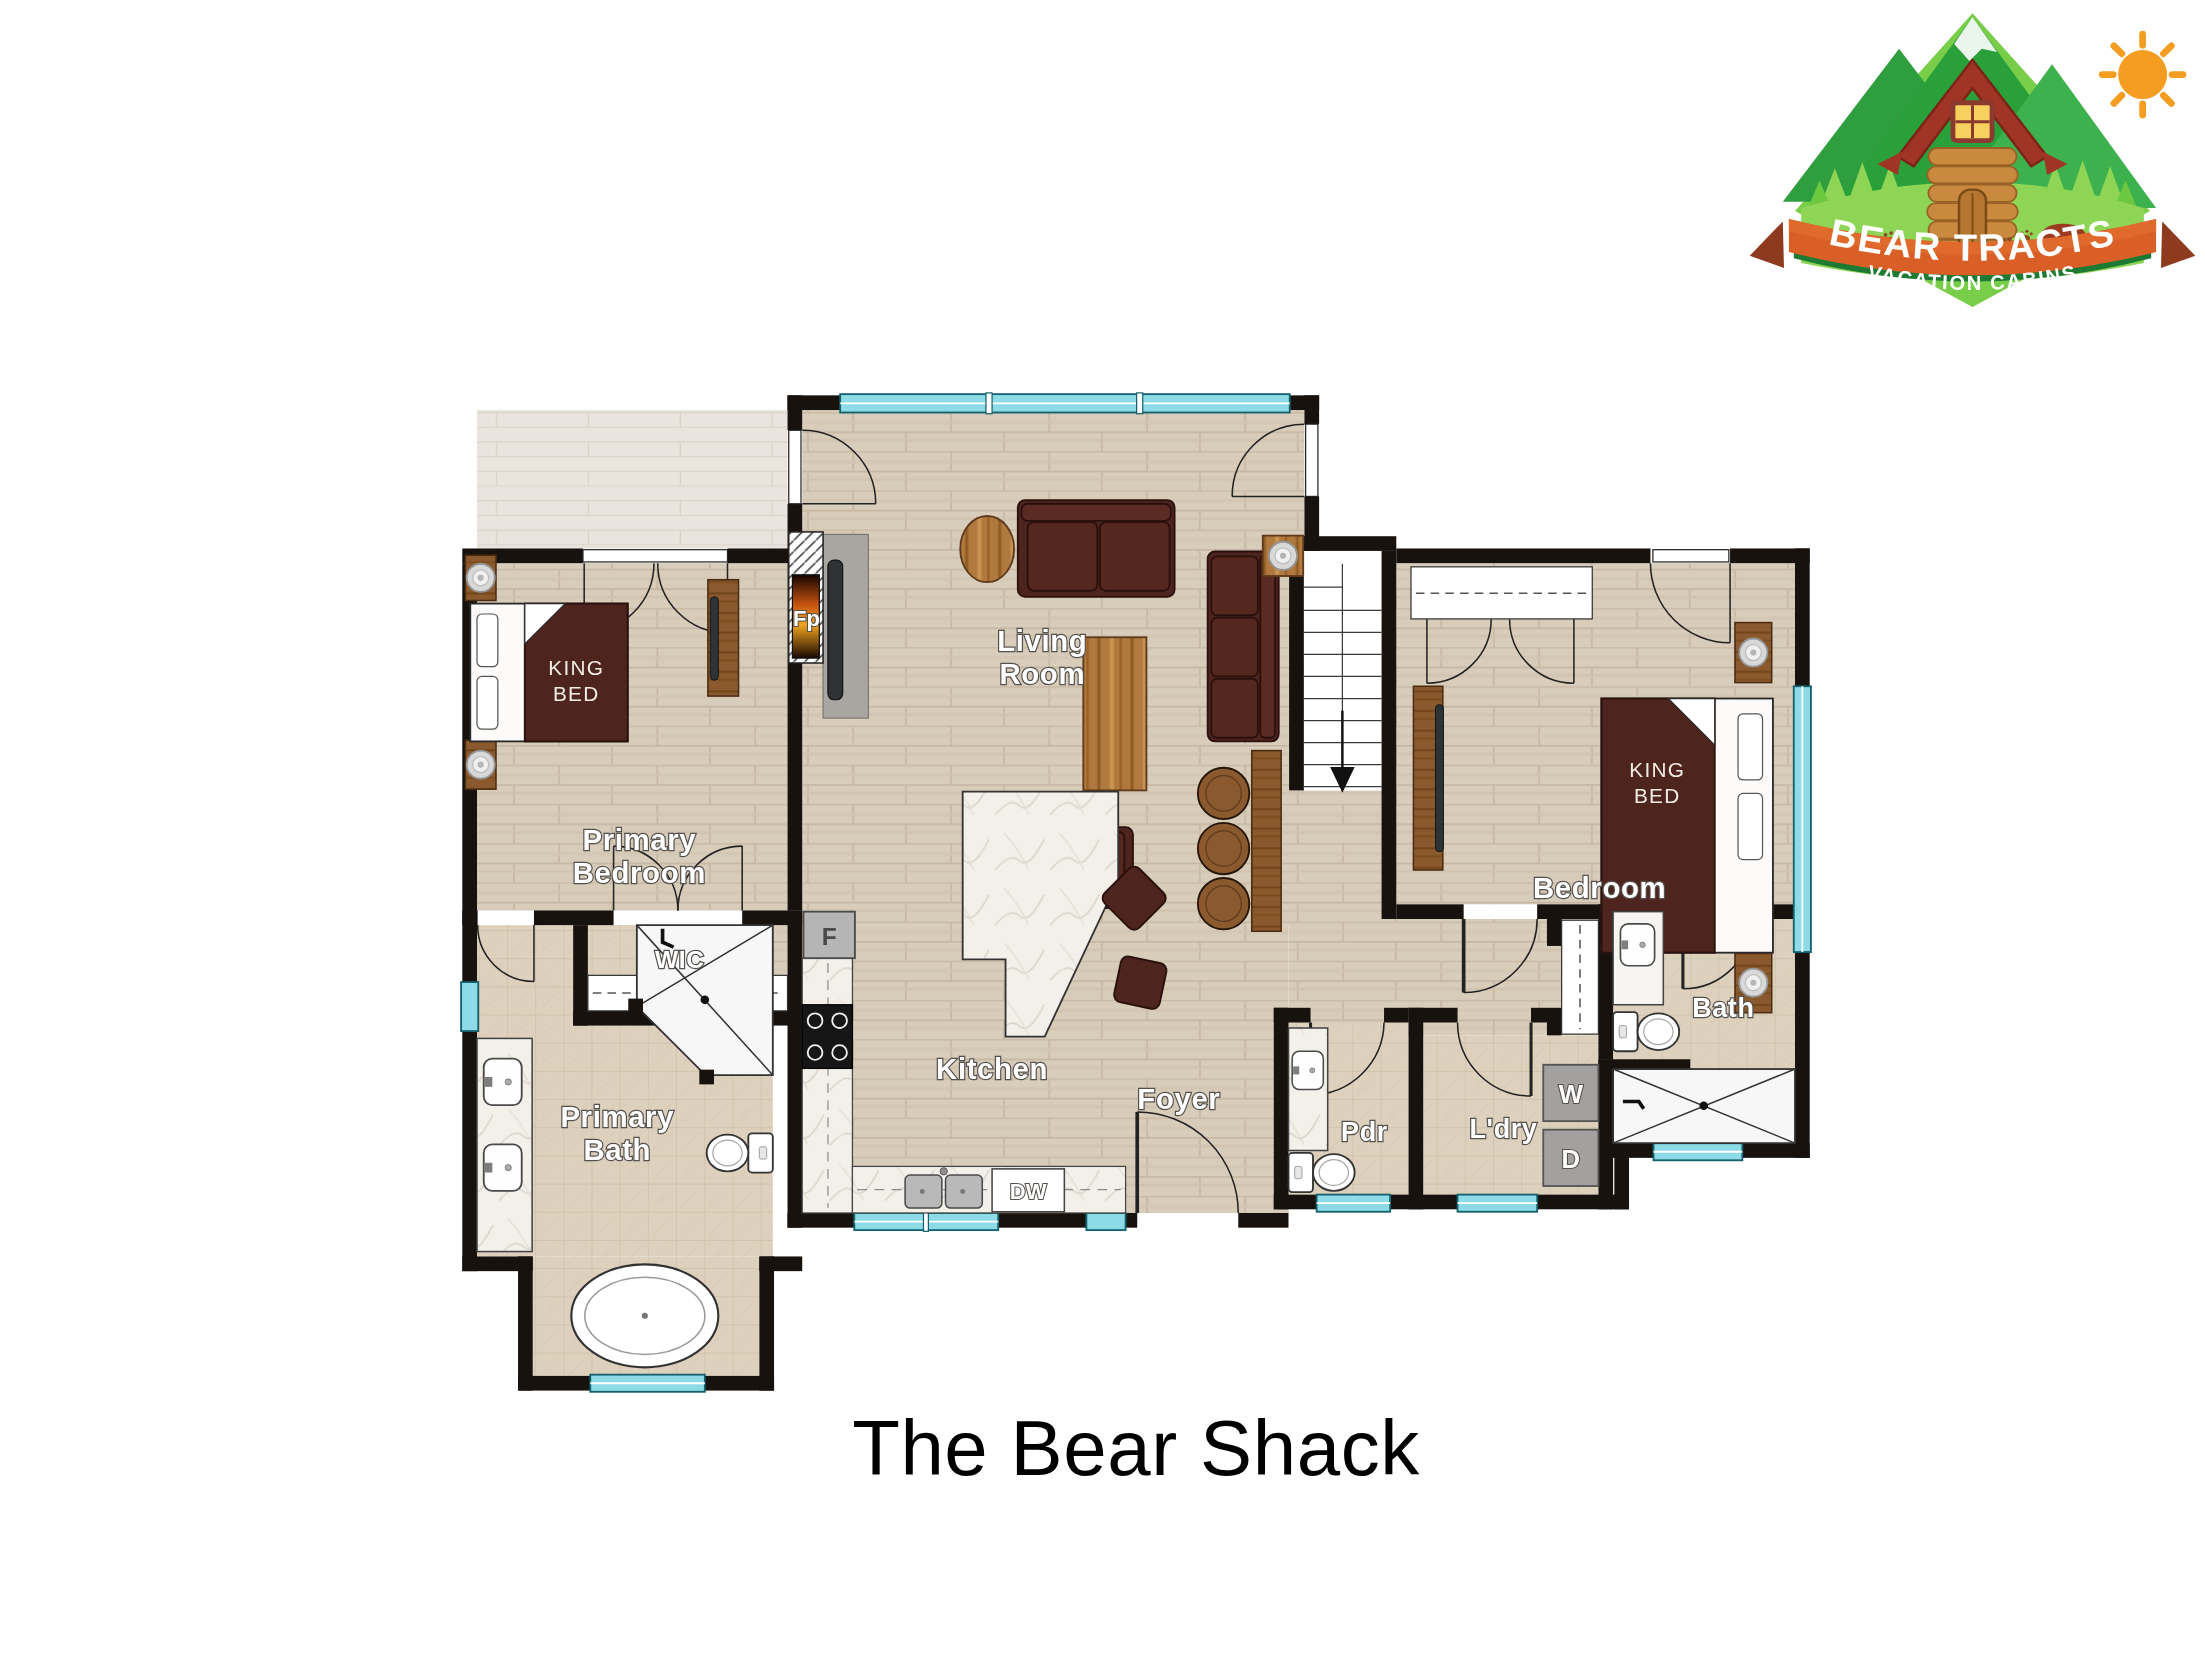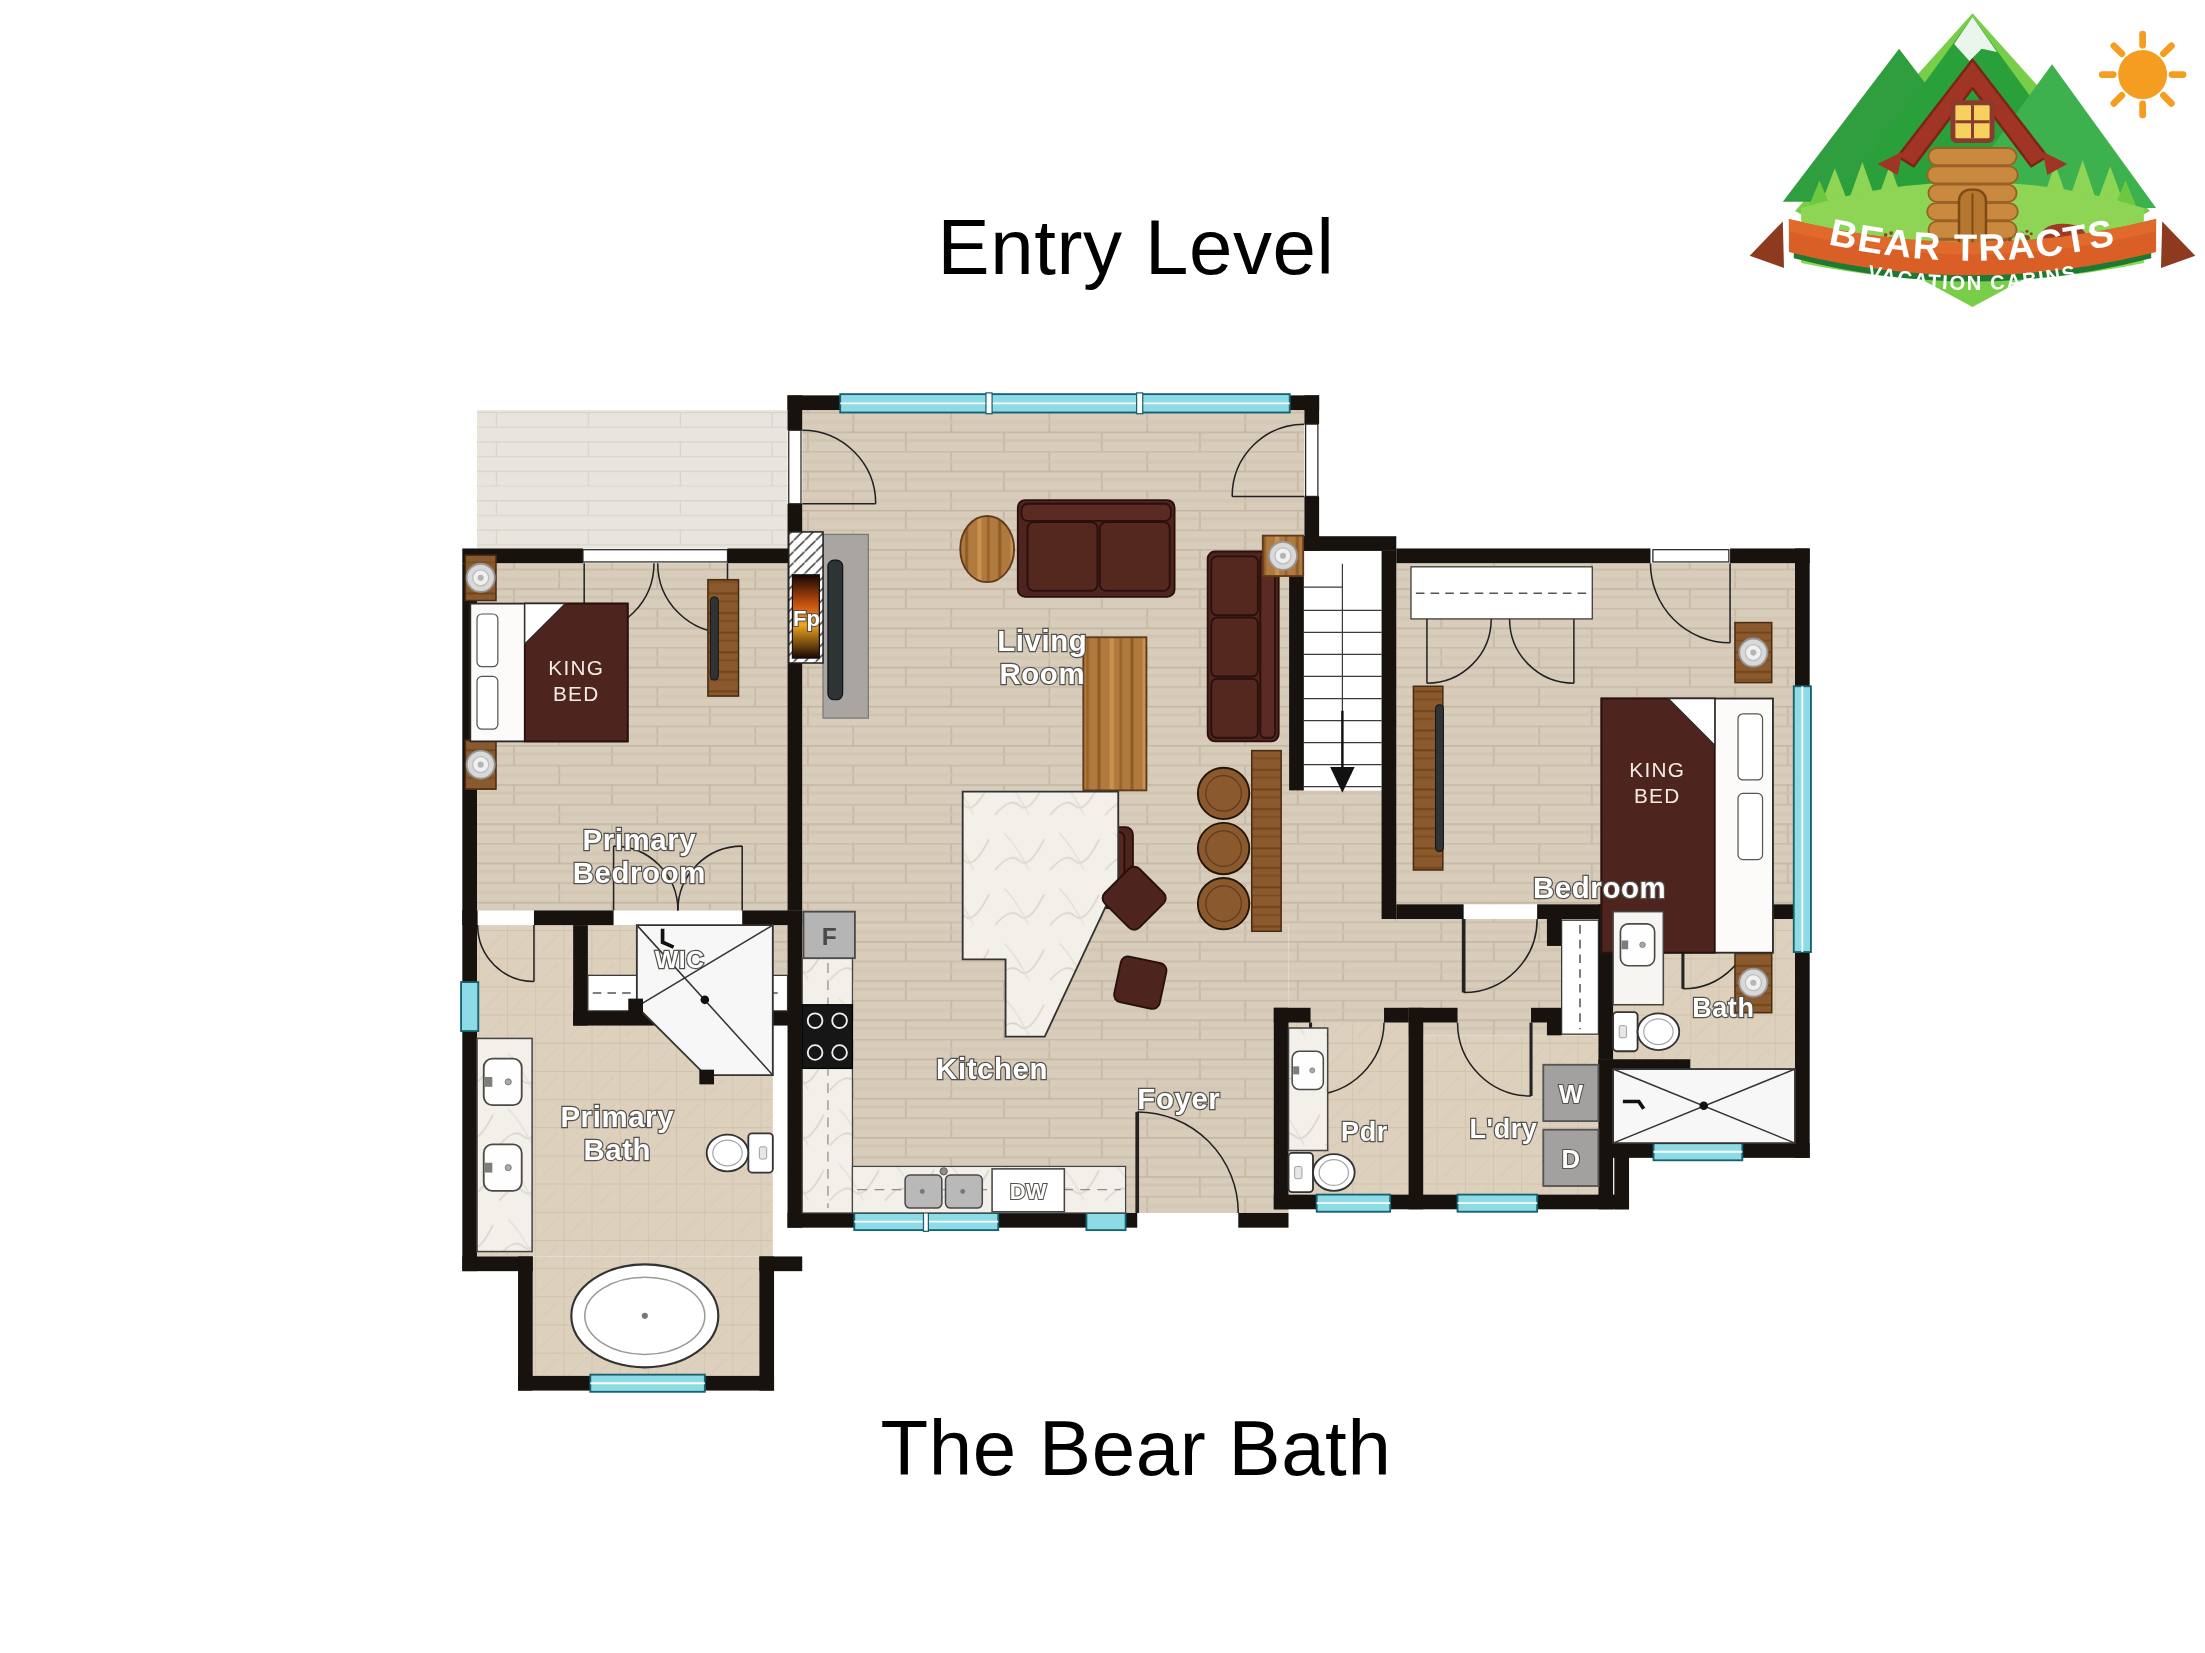--- a/index.html
+++ b/index.html
@@ -16,22 +16,21 @@
           paint-order:stroke;letter-spacing:1px;}
   .slabel{font-weight:bold;fill:#ffffff;stroke:#55514d;stroke-width:3.5px;paint-order:stroke;}
   .bedtxt{fill:#f3ece4;font-weight:500;letter-spacing:2px;}
   .banner-text{font-weight:bold;fill:#ffffff;letter-spacing:3px;}
 </style>
 </head>
 <body>
 
 <div class="canvas">
 
-  <div class="title" id="floor-title">Entry Level</div>
-  <div class="title" id="property-title">The Bear Bath</div>
+  <div class="title" id="property-title">The Bear Shack</div>
 
   <svg class="logo-svg" width="453" height="306" viewBox="0 0 740 500">
 
     <path d="M370,12 L660,335 L370,492 L80,335 Z" fill="#79ce49"></path>
 
     <g>
       <path d="M250,70 L440,320 L60,320 Z" fill="#2f9e3e"></path>
       <path d="M370,18 L590,320 L150,320 Z" fill="#2aa03a"></path>
       <path d="M500,95 L670,330 L330,330 Z" fill="#3db14e"></path>
       <path d="M370,18 L410,75 L385,70 L365,90 L340,62 Z" fill="#ffffff" opacity="0.9"></path>

